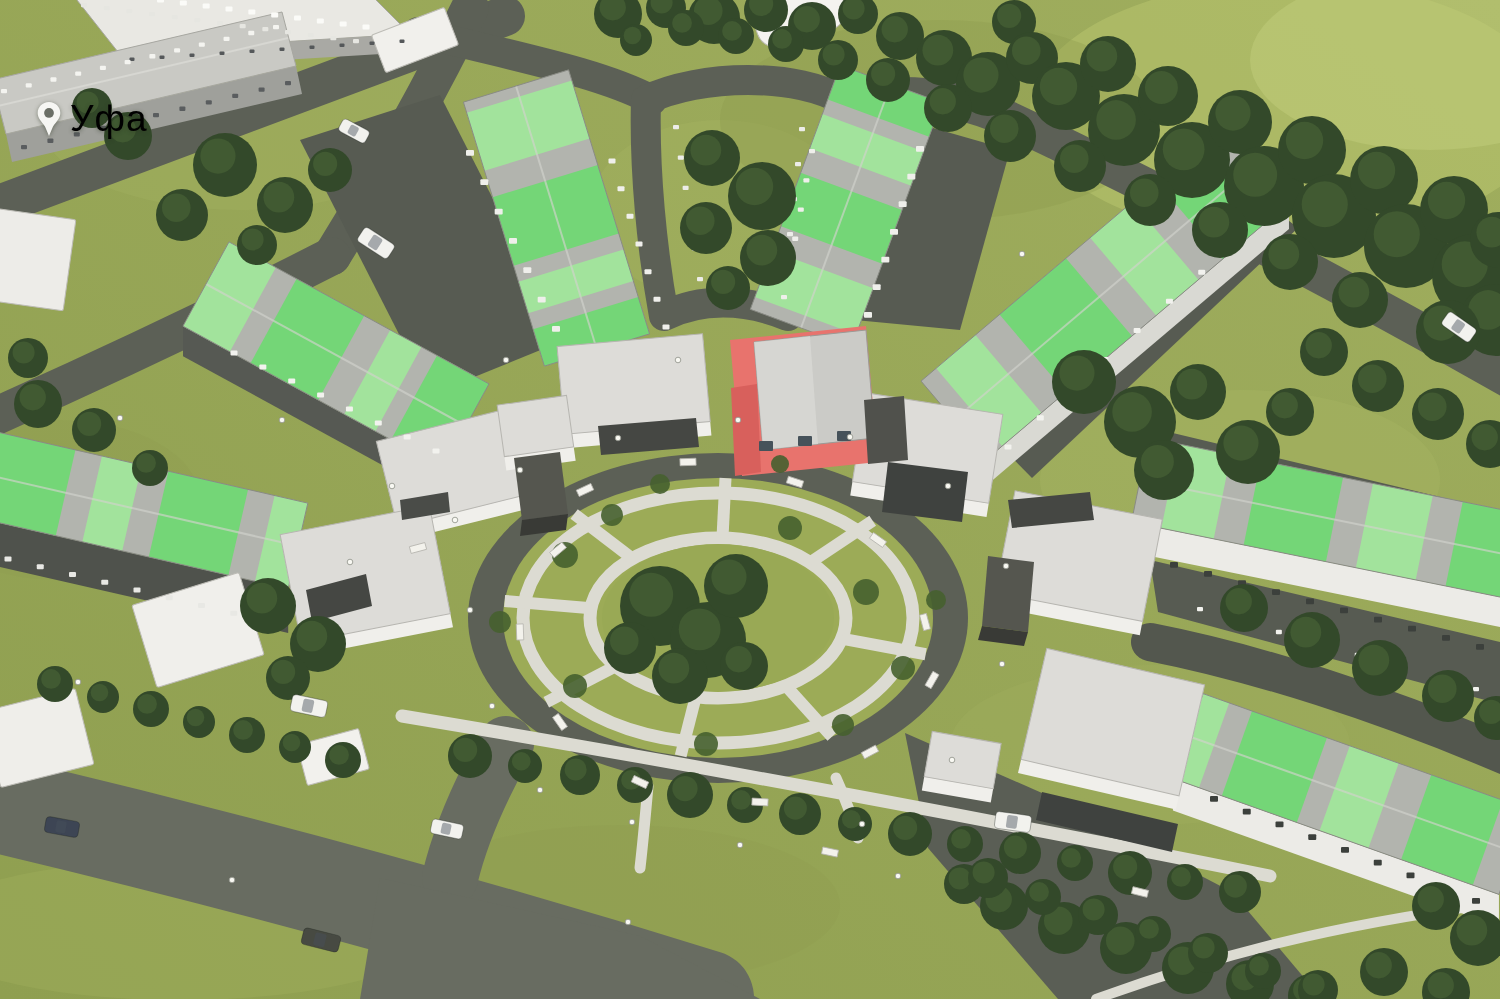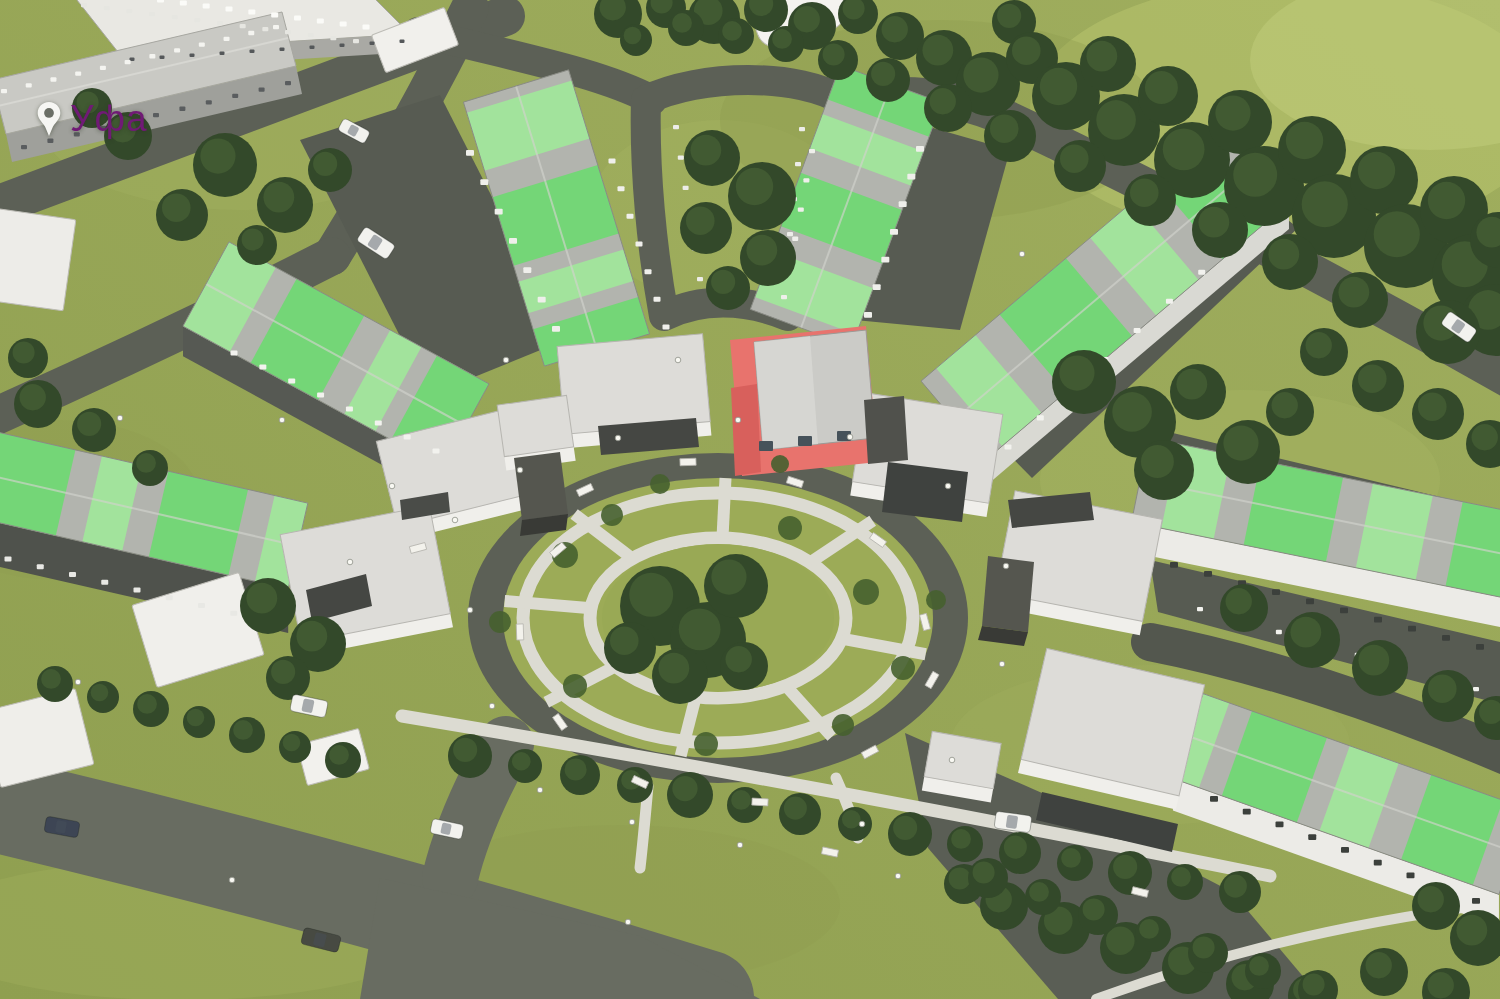--- a/index.html
+++ b/index.html
@@ -6,21 +6,21 @@
   body{
     width:1500px;height:999px;overflow:hidden;position:relative;
     font-family:"Liberation Sans", sans-serif;
     background:#95a454;
   }
   #stage{position:absolute;inset:0;}
   #scene{display:block;width:1500px;height:999px;}
   .overlay-label{
     position:absolute;left:36px;top:98px;
     display:flex;align-items:center;gap:8px;
-    color:#701a75;font-size:37px;font-weight:400;letter-spacing:1px;
+    color:#000000;font-size:37px;font-weight:400;letter-spacing:1px;
     text-shadow:0 1px 4px rgba(40,50,30,.45);
     user-select:none;
   }
   .overlay-label .pin{width:26px;height:36px;display:block;filter:drop-shadow(0 1px 2px rgba(40,50,30,.5));}
 </style>
 </head>
 <body>
 
 <div id="stage">
   <svg id="scene" viewBox="0 0 1500 999" xmlns="http://www.w3.org/2000/svg">

